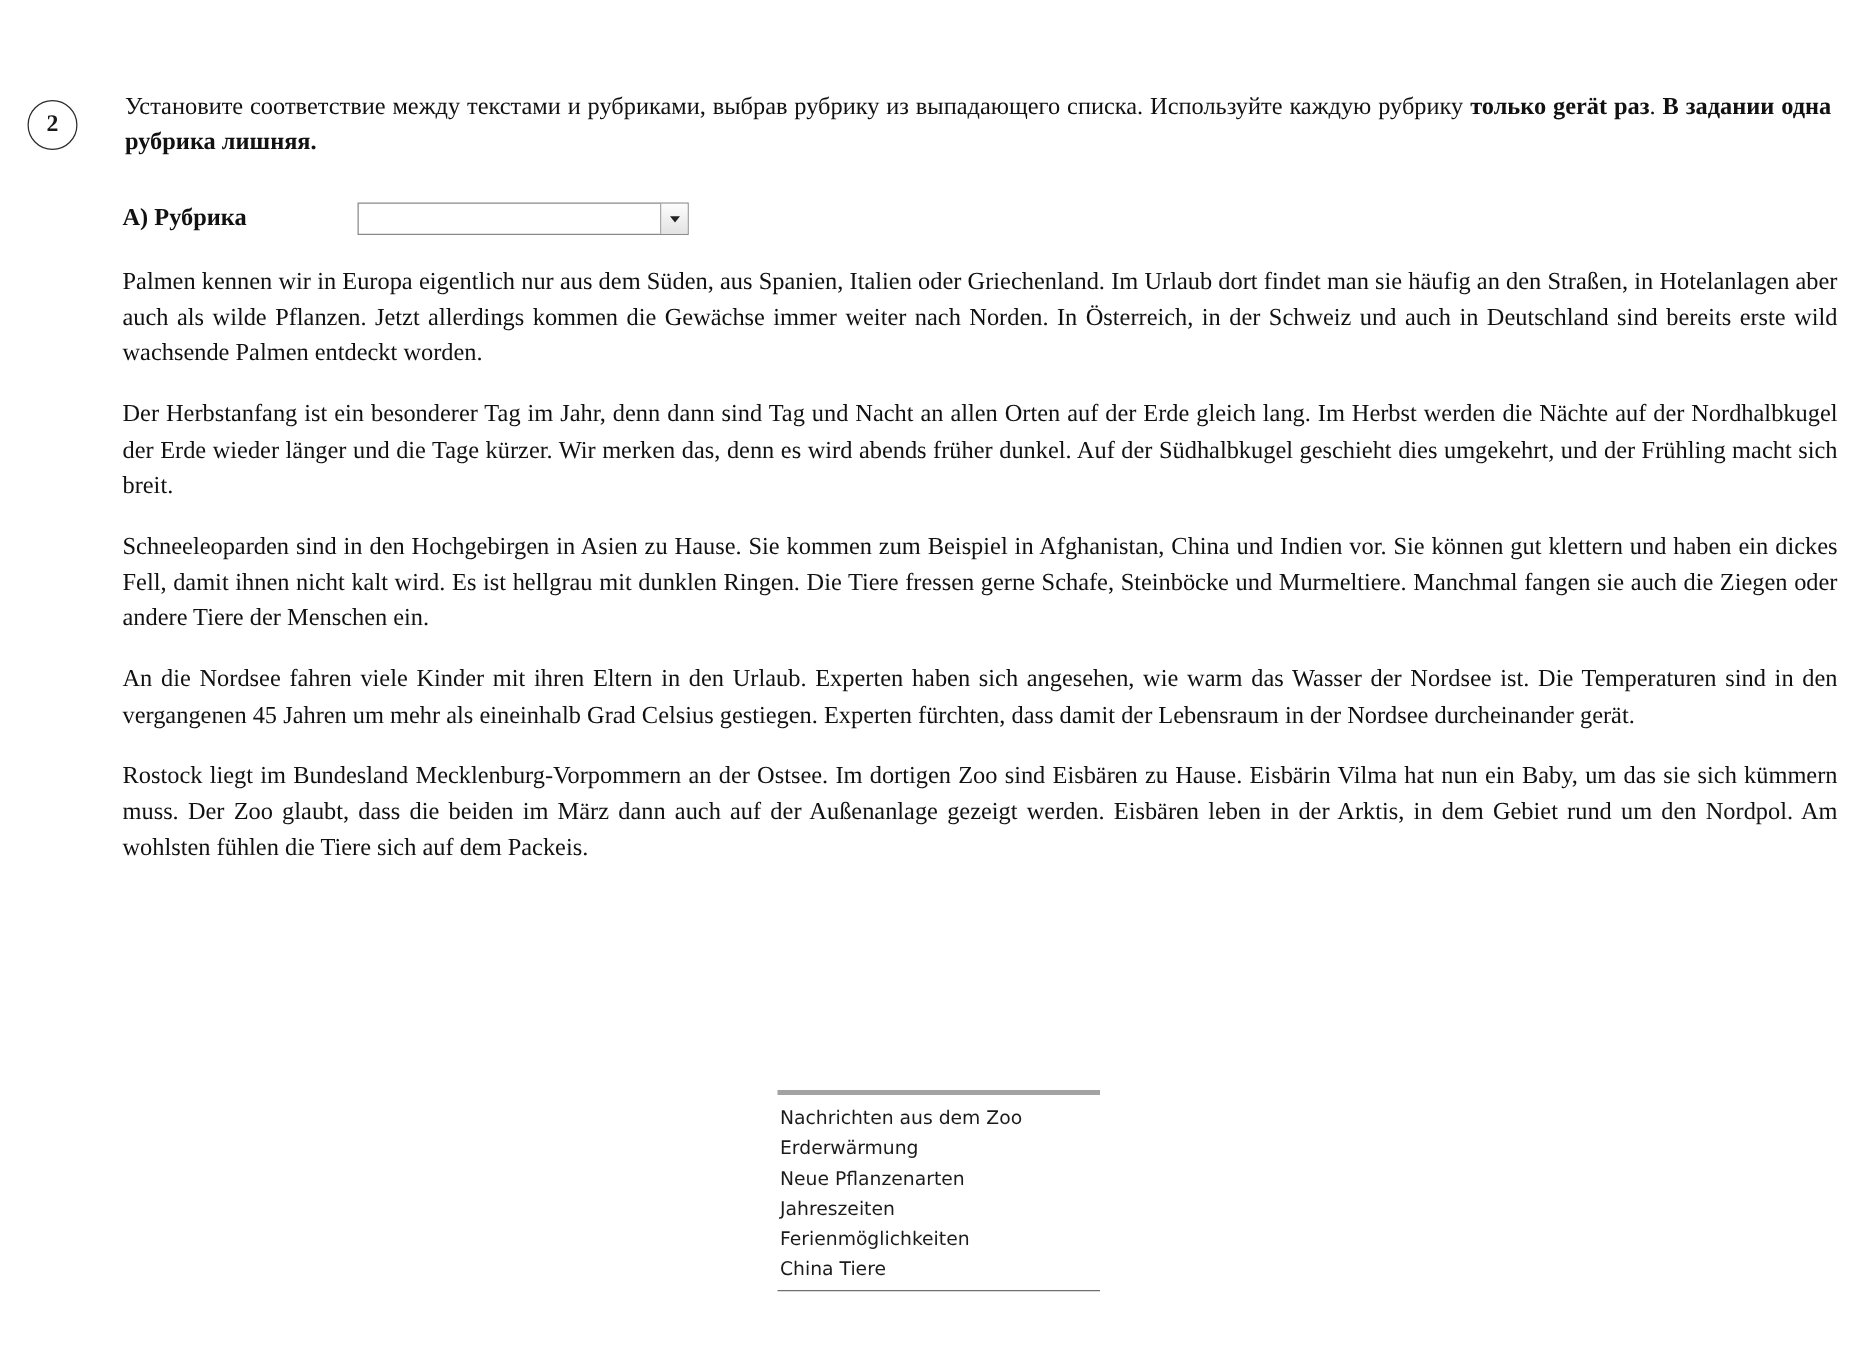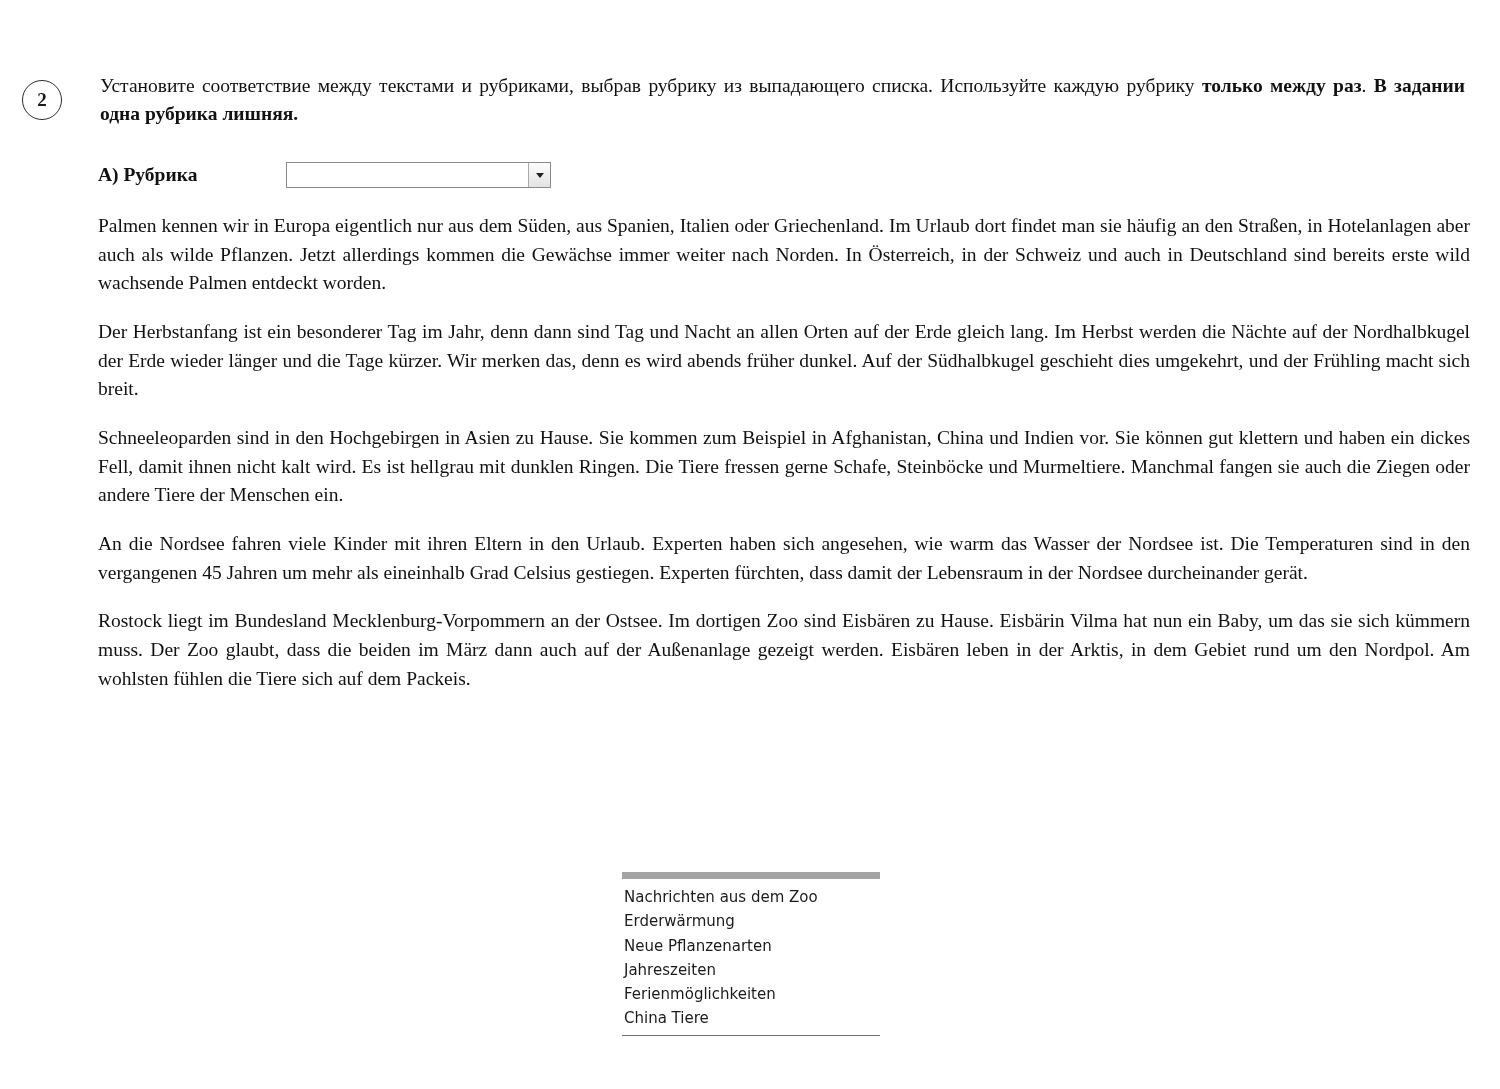--- a/index.html
+++ b/index.html
@@ -135,42 +135,42 @@
     margin: 20px 0 0 0;
     width: 1372px;
   }
 
   
   .options-box {
     position: absolute;
     left: 622px;
     top: 872px;
     width: 258px;
-    border-top: 7px solid #a3a3a3;
+    border-top: 4px solid #a3a3a3;
     border-bottom: 1px solid #6f6f6f;
     padding: 6px 0 4px 0;
   }
   .option-line {
     font-family: "DejaVu Sans", sans-serif;
     font-size: 15px;
     line-height: 1.62;
     color: #1b1b1b;
     padding-left: 2px;
     white-space: nowrap;
   }
 </style>
 </head>
 <body>
 
 <div class="page">
 
   <div class="task-header">
     <div class="task-number">2</div>
     <div class="task-text">
-      <span>Установите соответствие между текстами и рубриками, выбрав рубрику из выпадающего списка. Используйте каждую рубрику </span><b>только между раз</b><span>. </span><b>В задании одна рубрика лишняя.</b>
+      <span>Установите соответствие между текстами и рубриками, выбрав рубрику из выпадающего списка. Используйте каждую рубрику </span><b>только gerät раз</b><span>. </span><b>В задании одна рубрика лишняя.</b>
     </div>
   </div>
 
   <div class="items">
 
     <div class="item">
       <div class="item-head">
         <span class="item-label">A) Рубрика</span>
         <span class="select-wrap">
           <select class="rubric-select">

